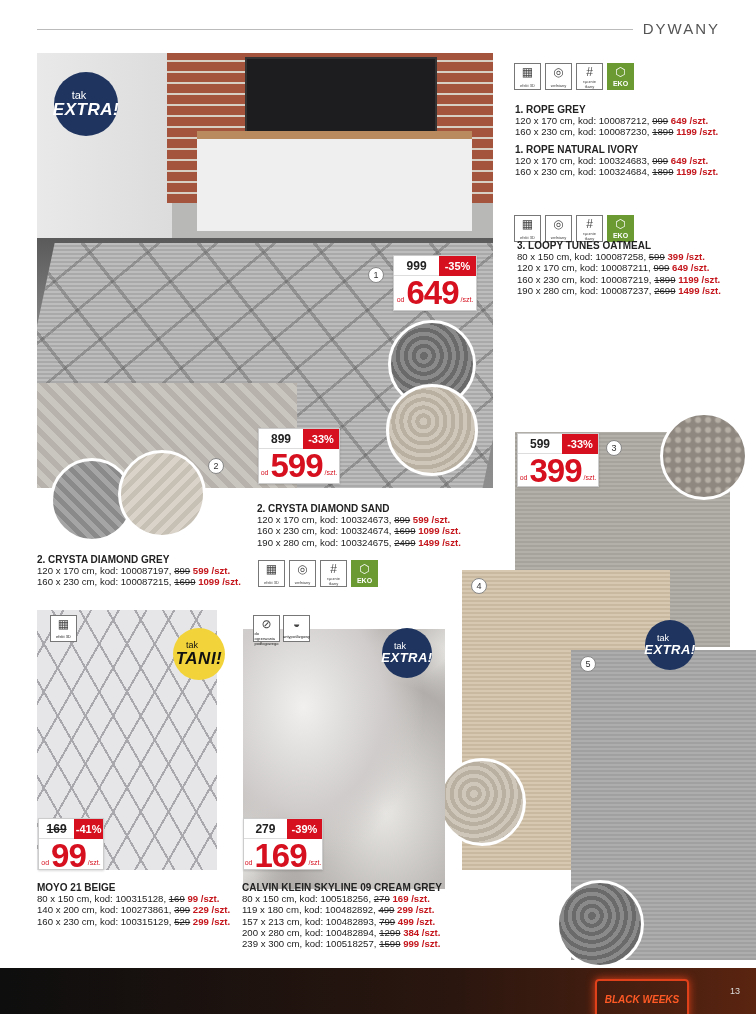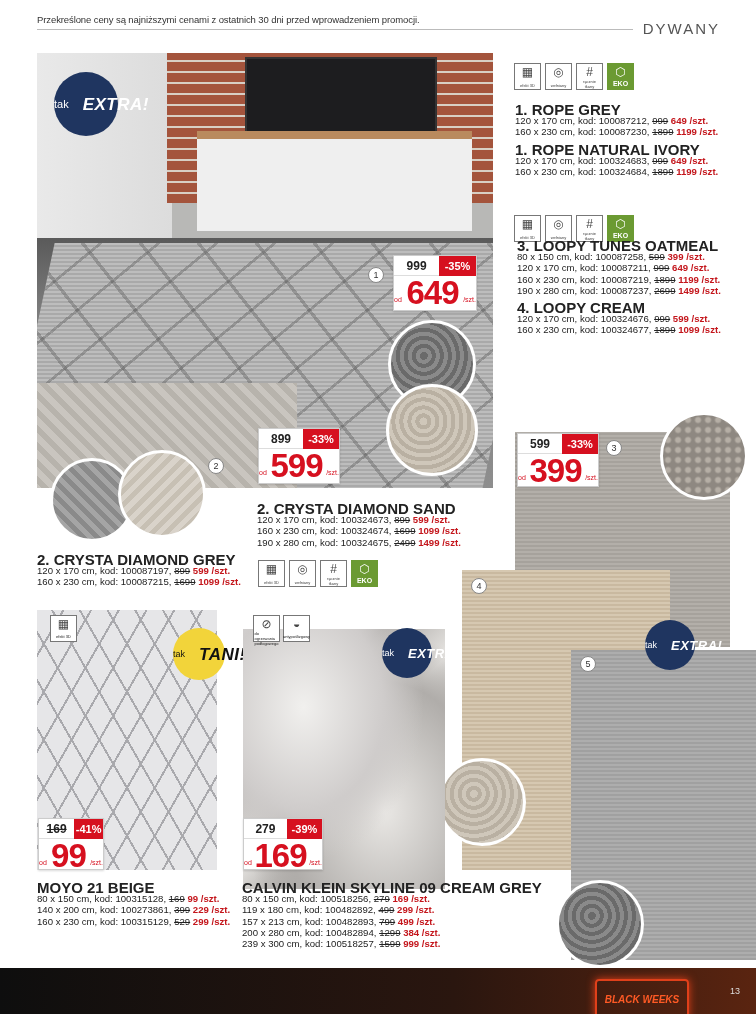--- a/index.html
+++ b/index.html
@@ -21,47 +21,47 @@
  repeating-linear-gradient(-45deg,transparent 0 38px,rgba(80,80,80,.35) 38px 41px),
  repeating-linear-gradient(0deg,#a9a9a9 0 2px,#bdbdbd 2px 4px);transform:skewX(-12deg)}
 .hero .rug2{position:absolute;left:-40px;top:330px;width:300px;height:120px;background:repeating-linear-gradient(45deg,#c9c5bf 0 6px,#b7b3ac 6px 12px)}
 .circle{position:absolute;border-radius:50%;border:3px solid #fff;overflow:hidden}
 .c-grey{background:repeating-radial-gradient(circle at 40% 40%,#6a6a6a 0 4px,#8a8a8a 4px 8px)}
 .c-sand{background:repeating-radial-gradient(circle at 40% 40%,#cfc7ba 0 4px,#b9b0a2 4px 8px)}
 .c-dots{background:radial-gradient(circle,#b5aea5 2px,#8e8881 4px) 0 0/10px 10px}
 .c-diamgrey{background:repeating-linear-gradient(45deg,#8a8a8a 0 5px,#a5a5a5 5px 10px)}
 .c-diamsand{background:repeating-linear-gradient(-45deg,#d9d3ca 0 5px,#c7c0b4 5px 10px)}
 
-.badge{position:absolute;border-radius:50%;display:flex;flex-direction:row;align-items:center;justify-content:space-between;line-height:1}
+.badge{position:absolute;border-radius:50%;display:flex;flex-direction:column;align-items:center;justify-content:center;line-height:1}
 .badge .tak{font-size:11px;font-weight:normal;margin-right:14px}
 .badge .big{font-size:17px;font-weight:bold;letter-spacing:.5px;font-style:italic}
 .b-extra{background:#1f3560;color:#fff}
 .b-tani{background:#f2d43a;color:#111}
 
 .tag{position:absolute;background:#fff;border:1px solid #ccc;box-shadow:0 1px 2px rgba(0,0,0,.15)}
 .tag .row1{display:flex;height:20px}
 .tag .old{flex:1;display:flex;align-items:center;justify-content:center;font-weight:bold;font-size:12px;color:#222;border-bottom:1px solid #ddd}
 .tag .old.strike{text-decoration:line-through}
 .tag .pct{width:45%;background:#d6101f;color:#fff;font-weight:bold;font-size:11px;display:flex;align-items:center;justify-content:center}
-.tag .row2{display:flex;align-items:flex-end;justify-content:space-between;height:36px;padding-bottom:3px}
+.tag .row2{display:flex;align-items:flex-end;justify-content:center;height:36px;padding-bottom:3px}
 .tag .od{font-size:7px;color:#d6101f;margin-right:2px;margin-bottom:6px}
 .tag .newp{font-size:33px;font-weight:bold;color:#d6101f;line-height:1;letter-spacing:-1px}
 .tag .szt{font-size:7px;color:#d6101f;margin-left:2px;margin-bottom:6px}
 .num{position:absolute;width:16px;height:16px;border-radius:50%;background:#fff;border:1px solid #888;font-size:9px;display:flex;align-items:center;justify-content:center;color:#333}
 
 .feat{position:absolute;display:flex;gap:4px}
 .feat .fi{width:27px;height:27px;border:1px solid #777;background:#fff;display:flex;flex-direction:column;align-items:center;justify-content:space-between;padding:2px 1px 1px}
 .feat .fi .g{font-size:12px;line-height:13px;color:#444}
 .feat .fi .l{font-size:4px;color:#444;line-height:5px;text-align:center}
 .feat .fi.eko{background:#6b9a32;border-color:#6b9a32;color:#fff}
 .feat .fi.eko .g,.feat .fi.eko .l{color:#fff}
 .feat .fi.eko .l{font-size:7px;font-weight:bold;line-height:8px}
 
 .ptext{position:absolute;font-size:9.6px;line-height:11.2px;color:#222}
-.ptext .name{font-weight:bold;font-size:15px;color:#222}
+.ptext .name{font-weight:bold;font-size:10px;color:#222}
 .ptext .old{text-decoration:line-through}
 .ptext .np{color:#c4161c;font-weight:bold}
 .ptext .group{margin-bottom:6px}
 
 .img{position:absolute;overflow:hidden}
 .moyo{background:
  repeating-linear-gradient(60deg,transparent 0 22px,#a9a9ad 22px 24px),
  repeating-linear-gradient(-60deg,transparent 0 22px,#a9a9ad 22px 24px),#e6e6e8}
 .ck{background:
  radial-gradient(ellipse at 30% 30%,#f1f0ee 0,#cfcccb 40%,transparent 60%),
@@ -79,21 +79,20 @@
 .footer .promo{position:absolute;left:280px;top:10px;font-size:17px;color:#fff;font-weight:bold;letter-spacing:-0.3px}
 .footer .promo .do{font-weight:normal;font-size:15px}
 .footer .bw{position:absolute;left:595px;top:11px;width:94px;height:40px;border:2px solid #e0401a;border-radius:4px;color:#ff5a25;font-weight:bold;font-size:10px;display:flex;align-items:center;justify-content:center;box-shadow:0 0 8px #e0401a;font-style:italic}
 .footer .pg{position:absolute;right:16px;top:18px;font-size:9px;color:#ddd}
 </style>
 </head>
 <body>
 
 <div class="page">
 
-  <div class="abs topnote">Przekreślone ceny są najniższymi cenami z ostatnich 30 dni przed wprowadzeniem promocji.</div>
   <div class="abs topline"></div>
   <div class="abs section">DYWANY</div>
 
   <div class="hero abs">
     <div class="wall2"></div>
     <div class="wall"></div>
     <div class="tv"></div>
     <div class="cab"></div>
     <div class="floor"></div>
     <div class="rug"></div>
@@ -187,25 +186,20 @@
   </div>
 
   <div class="ptext" style="left:517px;top:240px">
     <div class="group">
       <div class="name">3. LOOPY TUNES OATMEAL</div>
       <div><span>80 x 150 cm</span>, <span>kod: 100087258,</span> <span class="old">599</span> <span class="np">399 /szt.</span></div>
       <div><span>120 x 170 cm</span>, <span>kod: 100087211,</span> <span class="old">999</span> <span class="np">649 /szt.</span></div>
       <div><span>160 x 230 cm</span>, <span>kod: 100087219,</span> <span class="old">1899</span> <span class="np">1199 /szt.</span></div>
       <div><span>190 x 280 cm</span>, <span>kod: 100087237,</span> <span class="old">2699</span> <span class="np">1499 /szt.</span></div>
     </div>
-    <div class="group">
-      <div class="name">4. LOOPY CREAM</div>
-      <div><span>120 x 170 cm</span>, <span>kod: 100324676,</span> <span class="old">999</span> <span class="np">599 /szt.</span></div>
-      <div><span>160 x 230 cm</span>, <span>kod: 100324677,</span> <span class="old">1899</span> <span class="np">1099 /szt.</span></div>
-    </div>
   </div>
 
   <div class="img oatmeal" style="left:515px;top:432px;width:215px;height:215px"></div>
   <div class="circle c-dots" style="left:660px;top:412px;width:88px;height:88px"></div>
   <div class="tag" style="left:517px;top:433px;width:82px;height:54px">
     <div class="row1">
         <span class="old">599</span>
         <span class="pct">-33%</span>
       </div>
     <div class="row2">

